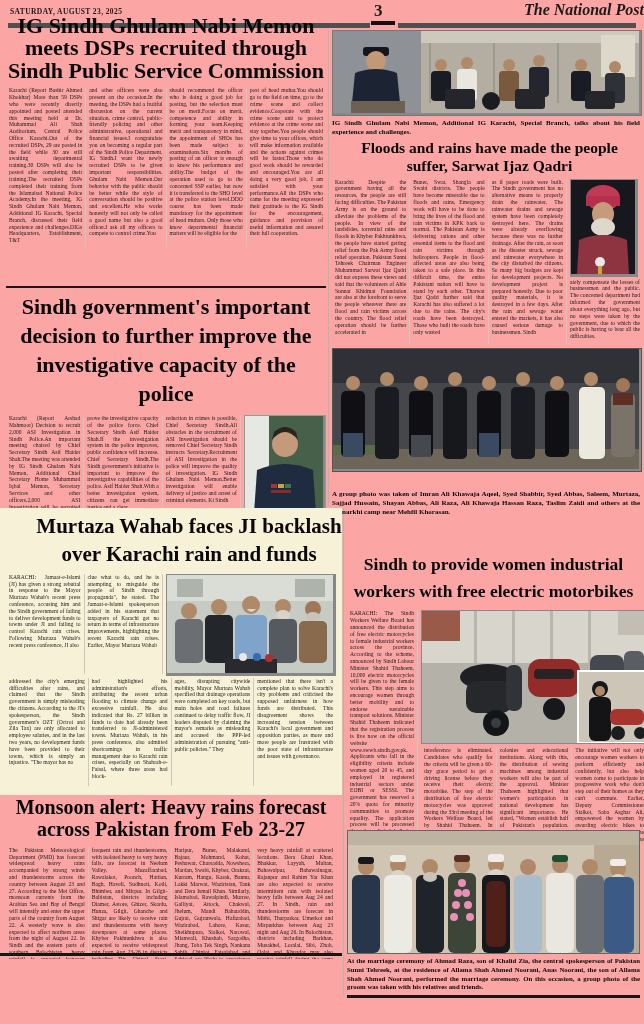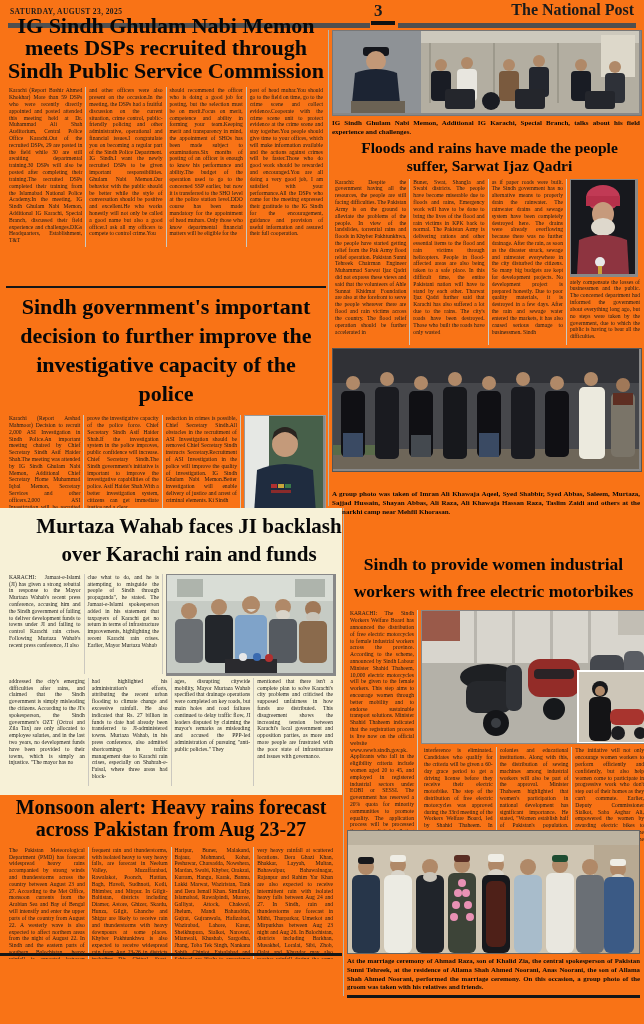--- a/index.html
+++ b/index.html
@@ -1,22 +1,22 @@
 <!DOCTYPE html>
 <html><head>
 <meta charset="utf-8">
 <style>
   html,body{margin:0;padding:0;background:#e8e6e0;}
-  .page{position:relative;width:644px;height:1024px;background:#f97316;overflow:hidden;
+  .page{position:relative;width:644px;height:1024px;background:#fca5a5;overflow:hidden;
         font-family:"Liberation Serif",serif;color:#1b1b1b;border-right:1px solid #c9c6bd;}
   
   .m-date{position:absolute;left:10px;top:7px;font-size:7.5px;font-weight:bold;letter-spacing:.4px;}
   .m-page{position:absolute;left:374px;top:1px;font-size:17px;font-weight:bold;}
   .m-page-rule{position:absolute;left:371px;top:21px;width:24px;height:4px;background:#111;}
-  .m-title{position:absolute;right:10px;top:1px;font-size:16px;font-weight:bold;}
+  .m-title{position:absolute;right:0;top:1px;font-size:16px;font-style:italic;font-weight:bold;}
   .bar{position:absolute;top:23px;height:5px;background:#4f4f4f;}
   .bar.l{left:8px;width:362px;}
   .bar.r{left:398px;width:238px;}
   
   .headline{font-weight:bold;text-align:center;color:#080808;}
   .cols{display:flex;}
   .col{flex:1;font-size:5.6px;line-height:1.22;text-align:justify;overflow:hidden;
        padding:0 3px;border-right:1px solid #cbc8bf;}
   .col:last-child{border-right:none;}
   .caption{font-size:7px;font-weight:bold;line-height:1.3;text-align:justify;color:#0a0a0a;}
@@ -294,21 +294,21 @@
         <div class="sub">
           <div class="col">interference is eliminated. Candidates who qualify for the criteria will be given a 60-day grace period to get a driving license before they receive their electric motorbike. The step of the distribution of free electric motorcycles was approved during the 33rd meeting of the Workers Welfare Board, led by Shahid Thaheem. In addition to the initiative, the board also approved a health insurance program for labour</div>
           <div class="col">colonies and educational institutions. Along with this, the distribution of sewing machines among industrial workers will also be part of the approval. Minister Thaheem highlighted that women's participation in national development has significant importance. He stated, "Women establish half of Pakistan's population. Without their contribution, true national development is not possible."</div>
           <div class="col">The initiative will not only encourage women workers to perform efficiently and confidently, but also help women come to participate in progressive work who don't step out of their homes as they can't commute. Earlier, Deputy Commissioner Sialkot, Saba Asghar Ali, empowered the women by awarding electric bikes to female teachers, leading the role of women in the development of the society.</div>
         </div>
       </div>
     </div>
   </div>
 
   <div class="mon">
-    <div class="headline">Monsoon alert: Heavy rains forecast across Pakistan from Aug 23-27</div>
+    <div class="headline">Monsoon alert: Heavy rains forecast across Pakistan from Feb 23-27</div>
     <div class="cols">
       <div class="col">The Pakistan Meteorological Department (PMD) has forecast widespread heavy rains accompanied by strong winds and thunderstorms across the country between August 23 and 27. According to the Met Office, monsoon currents from the Arabian Sea and Bay of Bengal will intensify and enter the upper parts of the country from August 22. A westerly wave is also expected to affect northern areas from the night of August 22. In Sindh and the eastern parts of southern Balochistan, heavy rainfall is expected between August 27 and 29. From August 23-27,</div>
       <div class="col">frequent rain and thunderstorms, with isolated heavy to very heavy falls, are forecast in Neelum Valley, Muzaffarabad, Rawalakot, Poonch, Hattian, Bagh, Haveli, Sudhnoti, Kotli, Bhimber, and Mirpur. In Gilgit-Baltistan, districts including Diamer, Astore, Ghizer, Skardu, Hunza, Gilgit, Ghanche and Shigar are likely to receive rain and thunderstorms with heavy downpours at some places. Khyber Pakhtunkhwa is also expected to receive widespread rain from Aug 23-26 in districts including Dir, Chitral, Swat, Kohistan, Shangla, Battagram, Mansehra, Abbottabad,</div>
       <div class="col">Haripur, Buner, Malakand, Bajaur, Mohmand, Kohat, Peshawar, Charsadda, Nowshera, Mardan, Swabi, Khyber, Orakzai, Kurram, Hangu, Karak, Bannu, Lakki Marwat, Waziristan, Tank and Dera Ismail Khan. Similarly, Islamabad, Rawalpindi, Murree, Galliyat, Attock, Chakwal, Jhelum, Mandi Bahauddin, Gujrat, Gujranwala, Hafizabad, Wazirabad, Lahore, Kasur, Sheikhupura, Sialkot, Narowal, Mianwali, Khushab, Sargodha, Jhang, Toba Tek Singh, Nankana Sahib, Chiniot, Faisalabad and Sahiwal are likely to experience frequent rain and thunderstorms, with heavy to</div>
       <div class="col">very heavy rainfall at scattered locations. Dera Ghazi Khan, Bhakkar, Layyah, Multan, Bahawalpur, Bahawalnagar, Rajanpur and Rahim Yar Khan are also expected to receive intermittent rain with isolated heavy falls between Aug 24 and 27. In Sindh, rain and thunderstorms are forecast in Mithi, Tharparkar, Umerkot and Mirpurkhas between Aug 23 night and Aug 26. In Balochistan, districts including Barkhan, Musakhel, Loralai, Sibi, Zhob, Qalat and Khuzdar may also receive rainfall during the same period.</div>
     </div>
   </div>
   <div class="hrule2"></div>
 
   <div class="mar">

